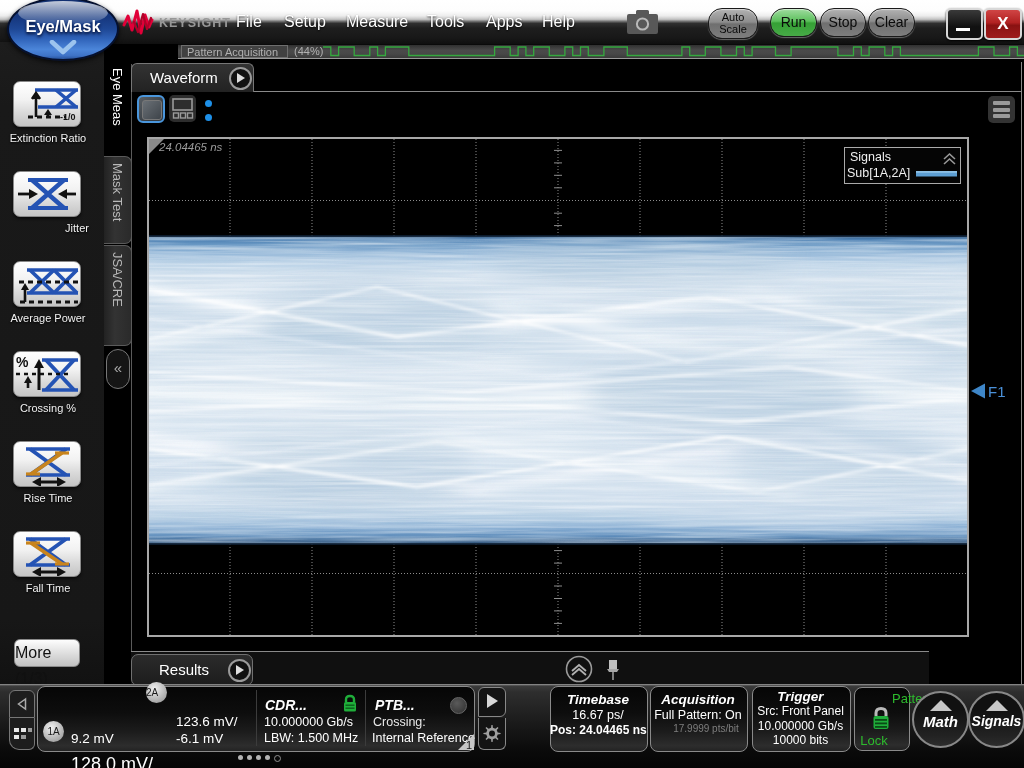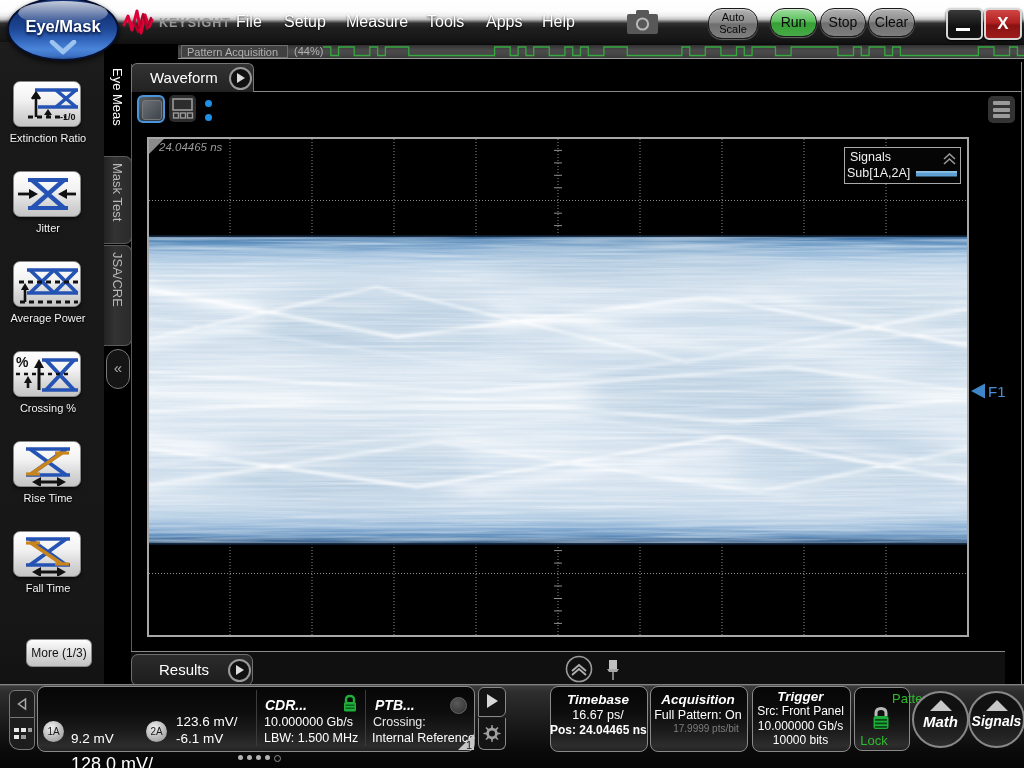--- a/index.html
+++ b/index.html
@@ -15,36 +15,36 @@
 #logo .gloss{position:absolute;left:8%;top:3%;width:84%;height:40%;border-radius:50%;background:linear-gradient(to bottom,rgba(255,255,255,.75),rgba(190,215,245,.10));}
 #logotext{left:9px;top:17px;z-index:51;width:108px;text-align:center;color:#fff;font-weight:bold;font-size:16.5px;text-shadow:0 2px 3px rgba(0,10,40,.95);}
 
 #strip{left:130px;top:44px;width:894px;height:13px;background:linear-gradient(to bottom,#303030,#4a4a4a 40%,#474747 70%,#3a3a3a);border-top:1px solid #0a0a0a;border-bottom:1px solid #9a9a9a;margin-left:48px;}
 #patttab{left:3px;top:0px;width:100px;height:11px;border:1px solid #6e6e6e;background:#414141;color:#b0b0b0;font-size:11px;line-height:12px;padding-left:5px;white-space:nowrap;}
 #pattpct{left:116px;top:0px;color:#b0b0b0;font-size:11px;line-height:13px;}
 
 #sidebar{left:0;top:42px;width:104px;height:642px;background:linear-gradient(to bottom,#1d1d1d,#191919 10%,#171717 90%,#121212);}
 .sbtn{left:13px;width:66px;height:44px;border-radius:7px;background:linear-gradient(to bottom,#ffffff 0%,#f2f2f2 40%,#d9d9d9 70%,#c4c4c4 100%);border:1px solid #8a8a8a;box-shadow:0 2px 3px rgba(0,0,0,.6);}
 .slabel{left:0;width:96px;text-align:center;color:#f2f2f2;font-size:11px;text-shadow:0 1px 2px #000;}
-#morebtn{left:26px;top:639px;width:64px;height:26px;border-radius:6px;background:linear-gradient(to bottom,#fdfdfd,#d9d9d9 60%,#c2c2c2);border:1px solid #8a8a8a;color:#111;font-size:12px;text-align:center;line-height:26px;}
+#morebtn{left:14px;top:639px;width:64px;height:26px;border-radius:6px;background:linear-gradient(to bottom,#fdfdfd,#d9d9d9 60%,#c2c2c2);border:1px solid #8a8a8a;color:#111;font-size:16px;line-height:26px;}
 
 .vtab{left:104px;width:27px;color:#b9b9b9;font-size:13px;}
 .vtab span{writing-mode:vertical-rl;display:block;margin:6px auto 0;}
 .vtabu{background:linear-gradient(to right,#222,#333 40%,#2a2a2a);border:1px solid #5a5a5a;border-left:none;border-radius:0 7px 7px 0;}
 
 #mainbg{left:131px;top:62px;width:890px;height:622px;background:#000;border-right:1px solid #8a8a8a;border-bottom:1px solid #8a8a8a;}
 #topline{left:253px;top:91px;width:768px;height:1px;background:#8a8a8a;}
 #wftab{left:131px;top:63px;width:121px;height:28px;background:linear-gradient(to bottom,#333,#222);border:1px solid #777;border-bottom:none;border-radius:6px 6px 0 0;}
 #wftab .t{position:absolute;left:18px;top:5px;color:#fff;font-size:15px;}
 .playcirc{width:19px;height:19px;border-radius:50%;border:2px solid #9a9a9a;background:#111;}
 .playcirc:after{content:"";position:absolute;left:6px;top:4px;border-left:8px solid #ddd;border-top:5px solid transparent;border-bottom:5px solid transparent;}
 #btn1{left:137px;top:95px;width:24px;height:24px;border-radius:6px;border:2px solid #4a96dc;background:linear-gradient(135deg,#5a6066,#343a40 70%);}
 #btn1 .inner{position:absolute;left:3px;top:3px;width:18px;height:18px;border-radius:3px;background:linear-gradient(135deg,#6a7076,#3e444a);border:1px solid #777;}
 #btn2{left:169px;top:95px;width:27px;height:27px;border-radius:5px;background:#2d2d2d;}
-#resstrip{left:131px;top:651px;width:874px;height:33px;background:#101010;border-top:1px solid #8a8a8a;}
+#resstrip{left:131px;top:651px;width:798px;height:33px;background:#101010;border-top:1px solid #8a8a8a;}
 #restab{left:0px;top:2px;width:120px;height:30px;background:linear-gradient(to bottom,#2b2b2b,#1c1c1c);border:1px solid #707070;border-radius:7px;}
 #restab .t{position:absolute;left:27px;top:6px;color:#fff;font-size:15px;}
 #hamb{left:988px;top:96px;width:27px;height:27px;border-radius:5px;background:#333;}
 .hbar{left:5px;width:17px;height:4px;background:#9a9a9a;border-radius:1px;}
 
 #botbar{left:0;top:684px;width:1024px;height:84px;background:linear-gradient(to bottom,#9a9a9a 0,#3c3c3c 2px,#2e2e2e 8px,#161616 55%,#0a0a0a 80%,#050505 100%);}
 .panel{border:1px solid #8a8a8a;border-radius:8px;background:linear-gradient(to bottom,#060606 0%,#0d0d0d 40%,#1c1c1c 70%,#2d2d2d 92%,#232323 100%);}
 .bih{color:#fff;font-weight:bold;font-style:italic;font-size:13.5px;text-align:center;white-space:nowrap;}
 .bt{color:#fff;font-size:12.5px;text-align:center;white-space:nowrap;}
 .circbtn{width:53px;height:53px;border-radius:50%;border:2px solid #888;background:linear-gradient(to bottom,#111 30%,#222 80%,#2d2d2d);color:#fff;text-align:center;}
@@ -116,21 +116,21 @@
 <div class="abs sbtn" style="top:171px;">
 <svg width="66" height="44" viewBox="0 0 66 44">
 <path d="M14 8 H54" stroke="#2453b4" stroke-width="4"></path>
 <path d="M14 36 H54" stroke="#2453b4" stroke-width="4"></path>
 <path d="M18 8 L50 36 M50 8 L18 36" stroke="#2453b4" stroke-width="4.4"></path>
 <path d="M4 22 H16" stroke="#111" stroke-width="2.8"></path>
         <path d="M24 22 L15 17 V27 Z" fill="#111"></path>
 <path d="M52 22 H62" stroke="#111" stroke-width="2.8"></path>
         <path d="M44 22 L53 17 V27 Z" fill="#111"></path>
 </svg></div>
-<div class="abs slabel" style="top:222px;">Jitter</div>
+<div class="abs slabel" style="top:222px;padding-left:29px;">Jitter</div>
 <div class="abs sbtn" style="top:261px;">
 <svg width="66" height="44" viewBox="0 0 66 44">
 <path d="M13 8 H64" stroke="#2453b4" stroke-width="3.6"></path>
 <path d="M13 31 H64" stroke="#2453b4" stroke-width="3.6"></path>
 <path d="M16 8 L40 31 M40 8 L16 31" stroke="#2453b4" stroke-width="3.8"></path>
 <path d="M40 8 L63 31 M63 8 L40 31" stroke="#2453b4" stroke-width="3.8"></path>
 <path d="M5 20 H64" stroke="#111" stroke-width="2.8" stroke-dasharray="5 4"></path>
 <path d="M6 40 H64" stroke="#111" stroke-width="2.8" stroke-dasharray="5 4"></path>
 <path d="M11 40 L11 25" stroke="#111" stroke-width="2.6"></path>
         <path d="M11 21 L7 28 H15 Z" fill="#111"></path>
@@ -376,21 +376,21 @@
   <rect x="4" y="17" width="5" height="4" fill="#e8e8e8"></rect>
         <rect x="11" y="17" width="5" height="4" fill="#9a9a9a"></rect>
   </svg></div>
 
 <div class="abs panel" style="left:37px;top:686px;width:436px;height:64px;"></div>
 <div class="abs" style="left:256px;top:690px;width:1px;height:56px;background:#3c3c3c;"></div>
 <div class="abs" style="left:365px;top:690px;width:1px;height:56px;background:#3c3c3c;"></div>
 <div class="abs" style="left:43px;top:721px;width:21px;height:21px;border-radius:50%;background:radial-gradient(circle at 40% 32%,#f0f0f0,#b9b9b9 55%,#8d8d8d);color:#1a1a1a;font-size:10px;text-align:center;line-height:21px;">1A</div>
 <div class="abs bt" style="left:71px;top:714px;text-align:left;font-size:18px;margin-top:40px;">128.0 mV/</div>
 <div class="abs bt" style="left:71px;top:731px;text-align:left;font-size:13.5px;">9.2 mV</div>
-<div class="abs" style="left:146px;top:721px;width:21px;height:21px;border-radius:50%;background:radial-gradient(circle at 40% 32%,#f0f0f0,#b9b9b9 55%,#8d8d8d);color:#1a1a1a;font-size:10px;text-align:center;line-height:21px;">2A</div>
+<div class="abs" style="left:146px;top:682px;width:21px;height:21px;border-radius:50%;background:radial-gradient(circle at 40% 32%,#f0f0f0,#b9b9b9 55%,#8d8d8d);color:#1a1a1a;font-size:10px;line-height:21px;">2A</div>
 <div class="abs bt" style="left:176px;top:714px;text-align:center;font-size:13.5px;">123.6 mV/</div>
 <div class="abs bt" style="left:176px;top:731px;text-align:right;font-size:13.5px;">-6.1 mV</div>
 <div class="abs bih" style="left:265px;top:697px;text-align:left;font-size:14px;">CDR...</div>
 <svg class="abs" style="left:342px;top:694px;" width="16" height="19" viewBox="0 0 16 19">
 <path d="M4 8 V5.5 Q4 2 8 2 Q12 2 12 5.5 V8" fill="none" stroke="#1fae3a" stroke-width="2.4"></path>
 <rect x="2" y="8" width="12" height="9.5" rx="1.5" fill="#1fae3a"></rect>
 <rect x="3.5" y="10.5" width="9" height="1.4" fill="#0c5c1c"></rect>
       <rect x="3.5" y="13.5" width="9" height="1.4" fill="#0c5c1c"></rect>
 </svg>
 <div class="abs bt" style="left:264px;top:715px;text-align:left;">10.000000 Gb/s</div>

